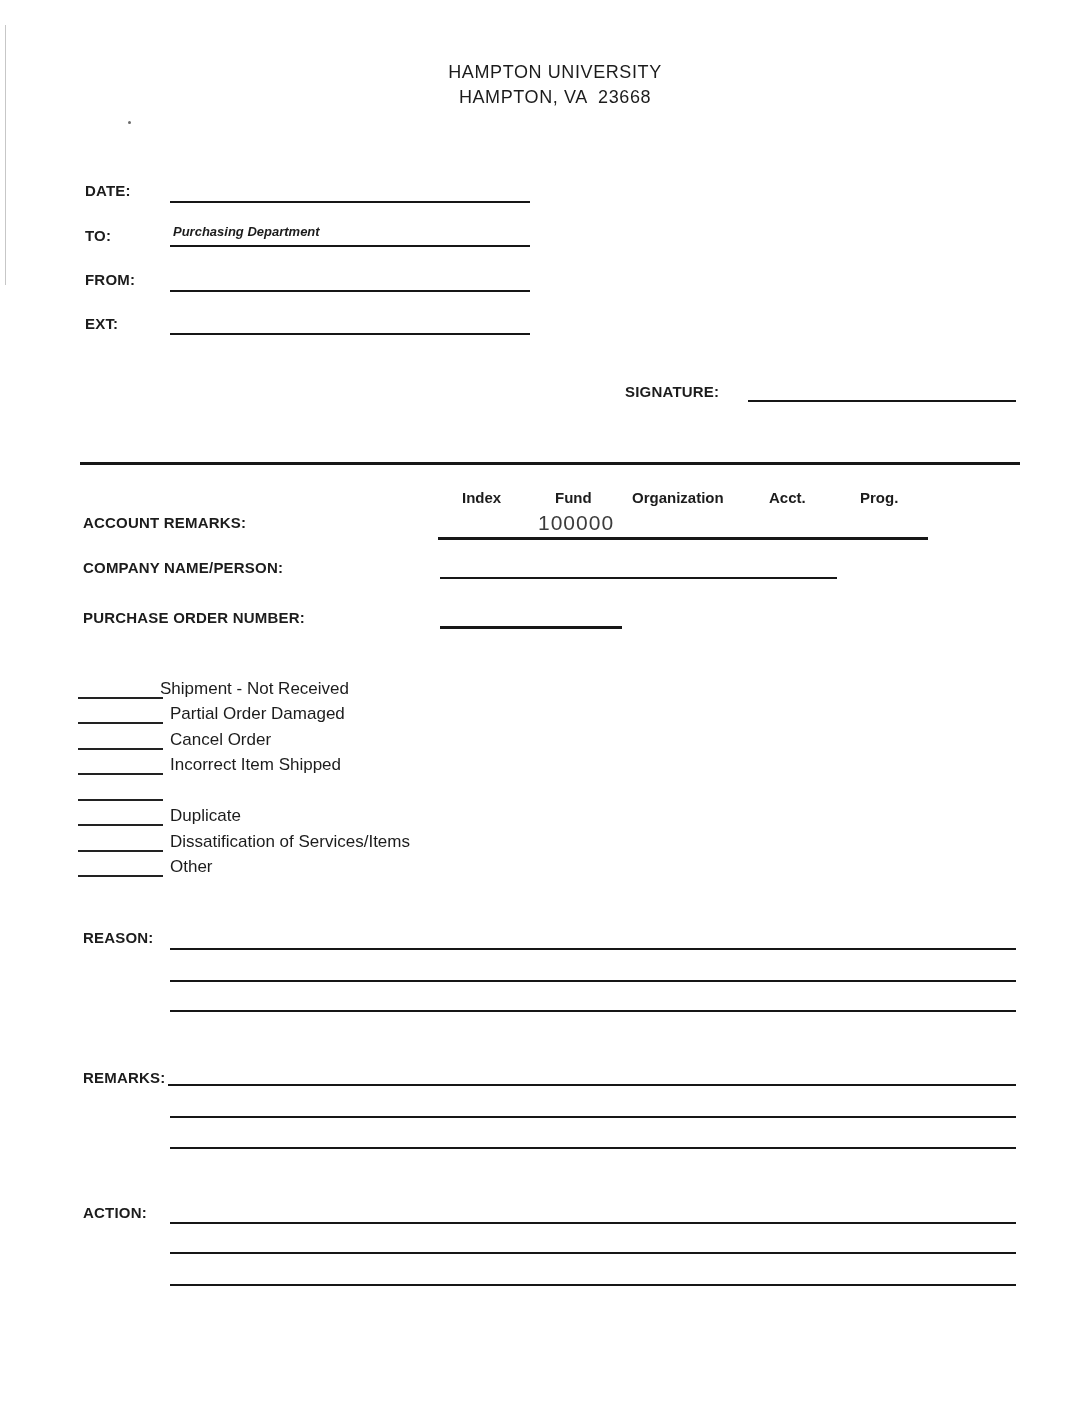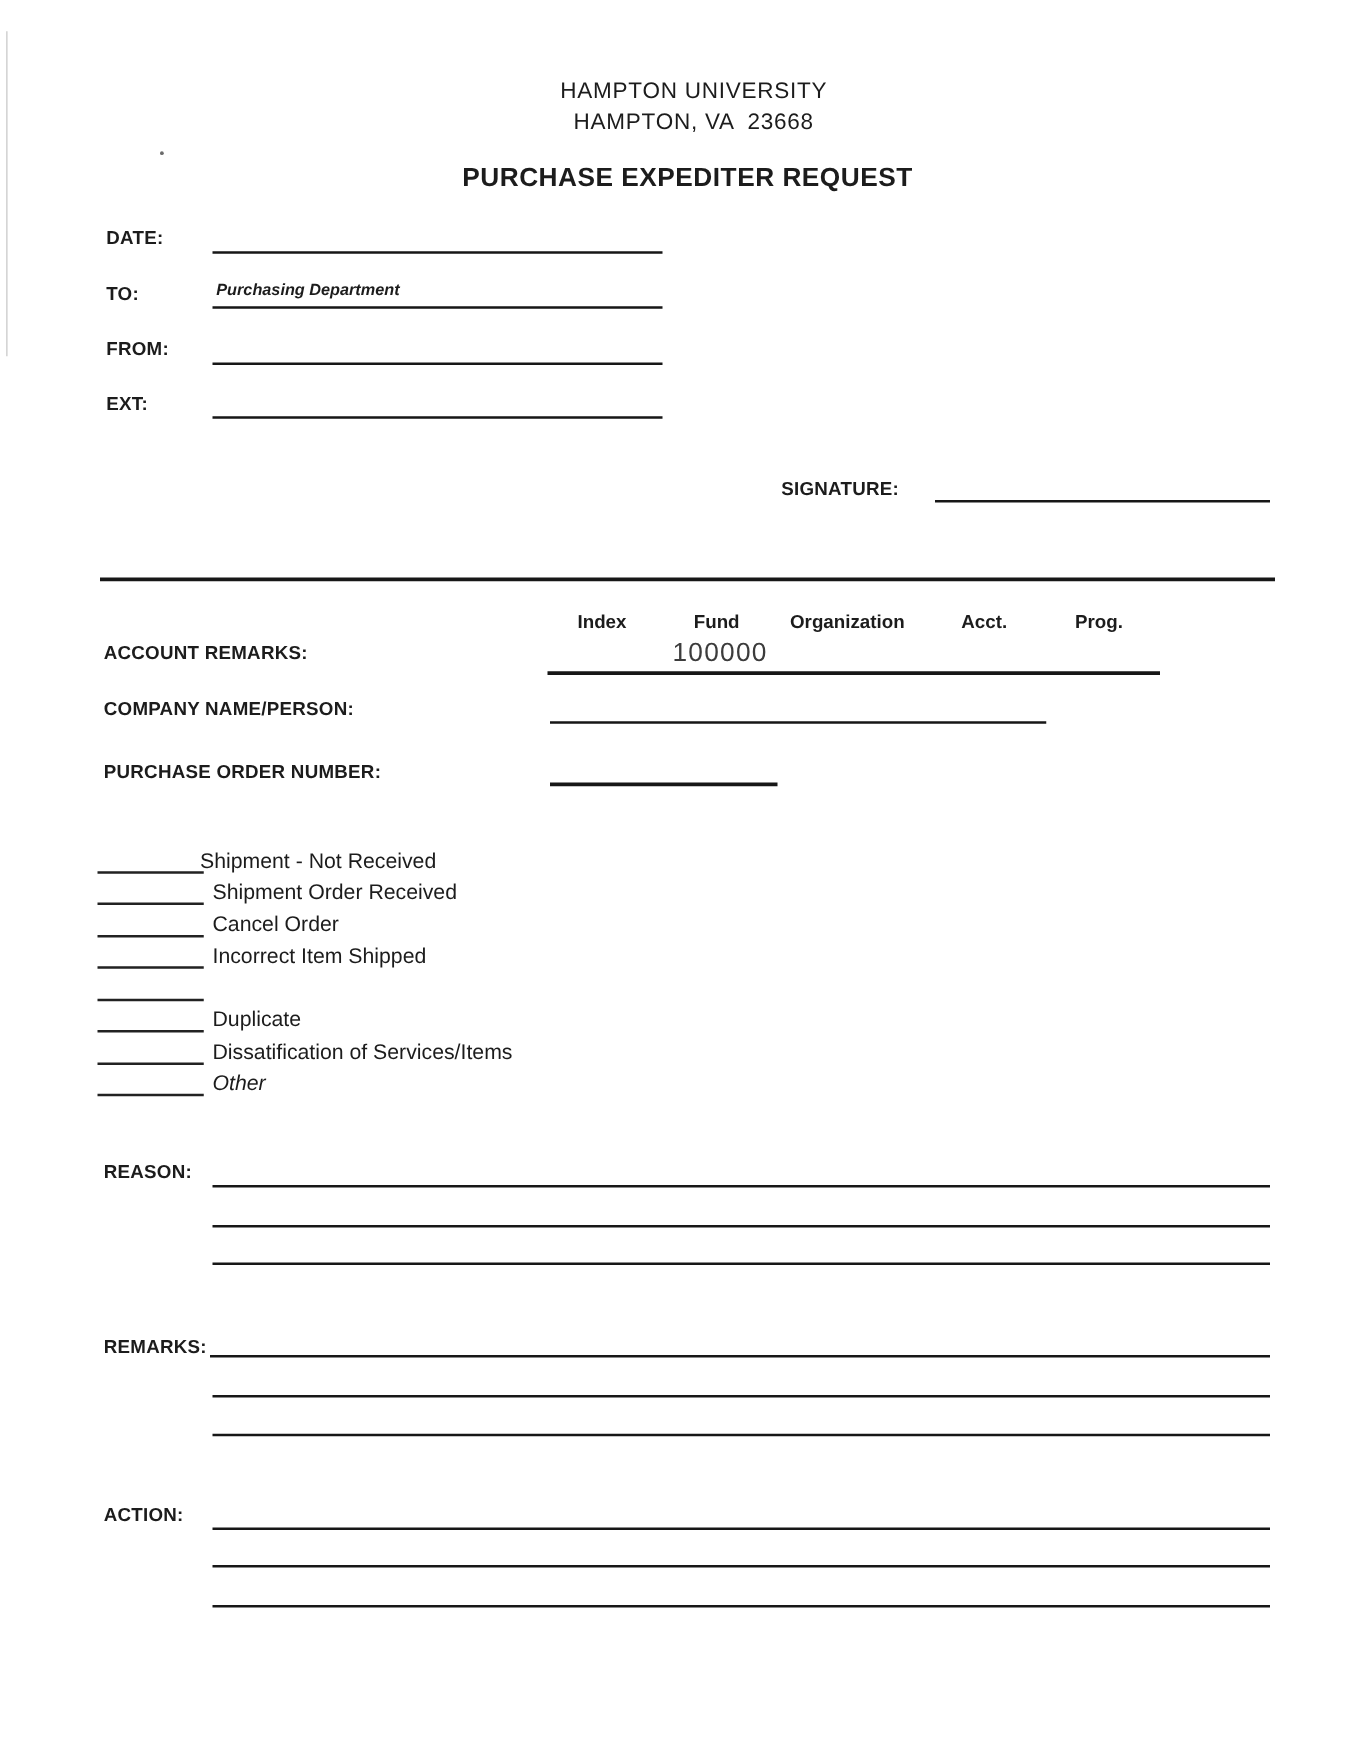--- a/index.html
+++ b/index.html
@@ -32,21 +32,20 @@
 <body>
 
 <div class="page">
 
   <div class="abs scan-line" style="left:5px; top:25px; height:260px;"></div>
   <div class="abs scan-dot" style="left:128px; top:121px;"></div>
 
   <div class="abs centered uni" style="left:555px; top:62px;">HAMPTON UNIVERSITY</div>
   <div class="abs centered addr" style="left:555px; top:87px;">HAMPTON, VA  23668</div>
 
-  <div class="abs centered form-title" style="left:550px; top:131px;">PURCHASE EXPEDITER REQUEST</div>
 
   <div class="abs lbl" style="left:85px; top:182px;">DATE:</div>
   <div class="abs fill-line" style="left:170px; top:201px; width:360px;"></div>
 
   <div class="abs lbl" style="left:85px; top:227px;">TO:</div>
   <div class="abs to-value" style="left:173px; top:224px;">Purchasing Department</div>
   <div class="abs fill-line" style="left:170px; top:245px; width:360px;"></div>
 
   <div class="abs lbl" style="left:85px; top:271px;">FROM:</div>
   <div class="abs fill-line" style="left:170px; top:290px; width:360px;"></div>
@@ -72,38 +71,38 @@
   <div class="abs lbl" style="left:83px; top:559px;">COMPANY NAME/PERSON:</div>
   <div class="abs fill-line" style="left:440px; top:577px; width:397px;"></div>
 
   <div class="abs lbl" style="left:83px; top:609px;">PURCHASE ORDER NUMBER:</div>
   <div class="abs fill-line thick" style="left:440px; top:626px; width:182px;"></div>
 
   <div class="abs check-blank" style="left:78px; top:697px;"></div>
   <div class="abs check-label" style="left:160px; top:679px;">Shipment - Not Received</div>
 
   <div class="abs check-blank" style="left:78px; top:722px;"></div>
-  <div class="abs check-label" style="left:170px; top:704px;">Shipment Order Received</div>
+  <div class="abs check-label" style="left:170px; top:704px;">Partial Order Damaged</div>
 
   <div class="abs check-blank" style="left:78px; top:748px;"></div>
   <div class="abs check-label" style="left:170px; top:730px;">Cancel Order</div>
 
   <div class="abs check-blank" style="left:78px; top:773px;"></div>
   <div class="abs check-label" style="left:170px; top:755px;">Incorrect Item Shipped</div>
 
   <div class="abs check-blank" style="left:78px; top:799px;"></div>
 
   <div class="abs check-blank" style="left:78px; top:824px;"></div>
   <div class="abs check-label" style="left:170px; top:806px;">Duplicate</div>
 
   <div class="abs check-blank" style="left:78px; top:850px;"></div>
   <div class="abs check-label" style="left:170px; top:832px;">Dissatification of Services/Items</div>
 
   <div class="abs check-blank" style="left:78px; top:875px;"></div>
-  <div class="abs check-label" style="left:170px; top:857px;font-style:italic;">Other</div>
+  <div class="abs check-label" style="left:170px; top:857px;">Other</div>
 
   <div class="abs lbl" style="left:83px; top:929px;">REASON:</div>
   <div class="abs fill-line" style="left:170px; top:948px; width:846px;"></div>
   <div class="abs fill-line" style="left:170px; top:980px; width:846px;"></div>
   <div class="abs fill-line" style="left:170px; top:1010px; width:846px;"></div>
 
   <div class="abs lbl" style="left:83px; top:1069px;">REMARKS:</div>
   <div class="abs fill-line" style="left:168px; top:1084px; width:848px;"></div>
   <div class="abs fill-line" style="left:170px; top:1116px; width:846px;"></div>
   <div class="abs fill-line" style="left:170px; top:1147px; width:846px;"></div>

